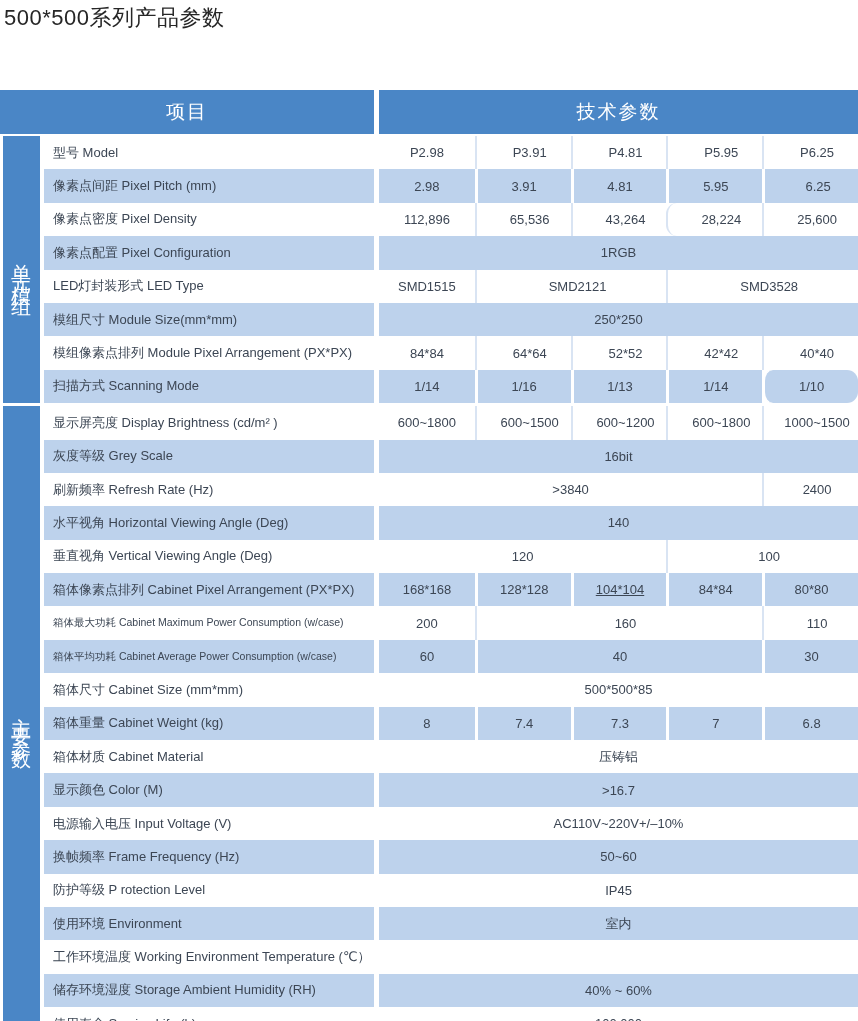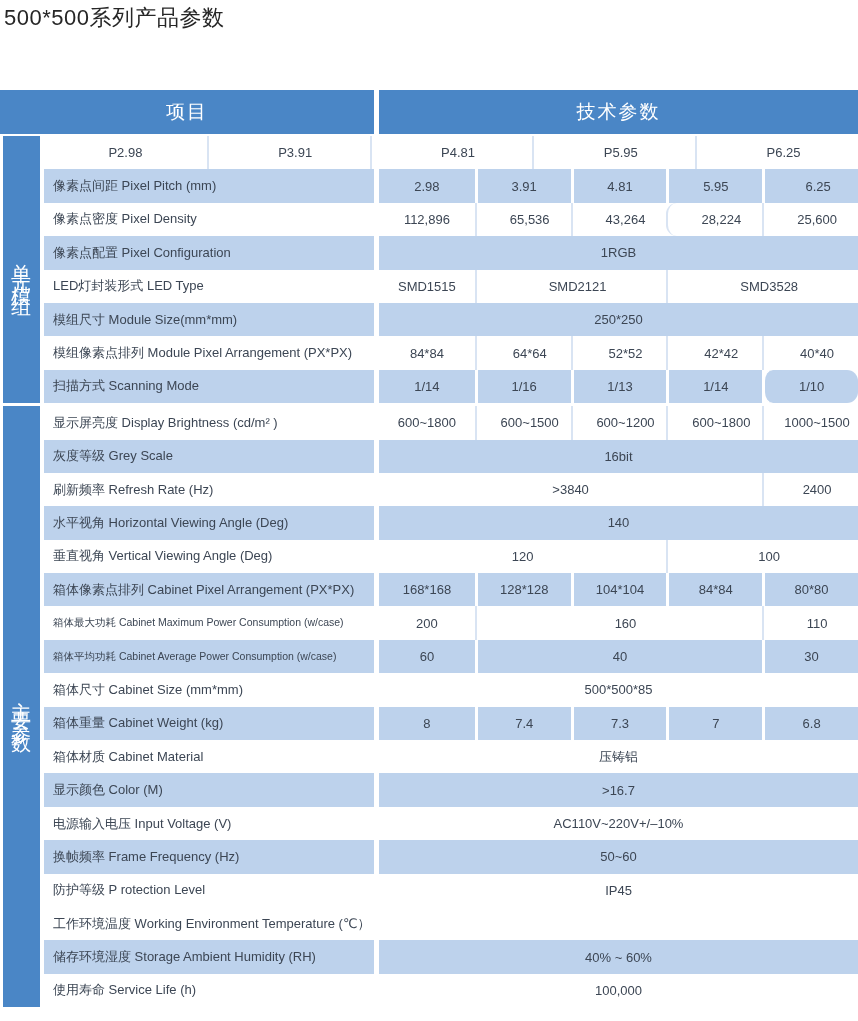--- a/index.html
+++ b/index.html
@@ -125,20 +125,21 @@
       <div class="hdr-cell hdr-left">项目</div>
       <div class="hdr-cell hdr-right">技术参数</div>
     </div>
     <div id="sections">
         <div class="section">
           <div class="side-strip">
             <span class="vtext">单元模组</span>
           </div>
           <div class="rows">
             <div class="row white">
+              <div class="row-label">型号 Model</div>
               <div class="values">
                 <div class="value-cell" style="width: 20%;">P2.98</div>
                 <div class="value-cell" style="width: 20%;">P3.91</div>
                 <div class="value-cell" style="width: 20%;">P4.81</div>
                 <div class="value-cell" style="width: 20%;">P5.95</div>
                 <div class="value-cell" style="width: 20%;">P6.25</div>
               </div>
             </div>
             <div class="row blue">
               <div class="row-label">像素点间距 Pixel Pitch (mm)</div>
@@ -241,21 +242,21 @@
               <div class="values">
                 <div class="value-cell" style="width: 60%;">120</div>
                 <div class="value-cell" style="width: 40%;">100</div>
               </div>
             </div>
             <div class="row blue">
               <div class="row-label">箱体像素点排列 Cabinet Pixel Arrangement (PX*PX)</div>
               <div class="values">
                 <div class="value-cell" style="width: 20%;">168*168</div>
                 <div class="value-cell" style="width: 20%;">128*128</div>
-                <div class="value-cell" style="width: 20%;">104*104</div>
+                <div class="value-cell" style="width: 20%; text-decoration: underline;">104*104</div>
                 <div class="value-cell" style="width: 20%;">84*84</div>
                 <div class="value-cell" style="width: 20%;">80*80</div>
               </div>
             </div>
             <div class="row white small-label">
               <div class="row-label">箱体最大功耗 Cabinet Maximum Power Consumption (w/case)</div>
               <div class="values">
                 <div class="value-cell" style="width: 20%;">200</div>
                 <div class="value-cell" style="width: 60%;">160</div>
                 <div class="value-cell" style="width: 20%;">110</div>
@@ -306,20 +307,26 @@
             <div class="row blue">
               <div class="row-label">换帧频率 Frame Frequency (Hz)</div>
               <div class="values">
                 <div class="value-cell" style="width: 100%;">50~60</div>
               </div>
             </div>
             <div class="row white">
               <div class="row-label">防护等级 P rotection Level</div>
               <div class="values">
                 <div class="value-cell" style="width: 100%;">IP45</div>
+              </div>
+            </div>
+            <div class="row blue">
+              <div class="row-label">使用环境 Environment</div>
+              <div class="values">
+                <div class="value-cell" style="width: 100%;">室内</div>
               </div>
             </div>
             <div class="row white">
               <div class="row-label">工作环境温度 Working Environment Temperature (℃）</div>
               <div class="values">
                 <div class="value-cell" style="width: 100%; margin-top: 36px;">−20° ~ +50°</div>
               </div>
             </div>
             <div class="row blue">
               <div class="row-label">储存环境湿度 Storage Ambient Humidity (RH)</div>

